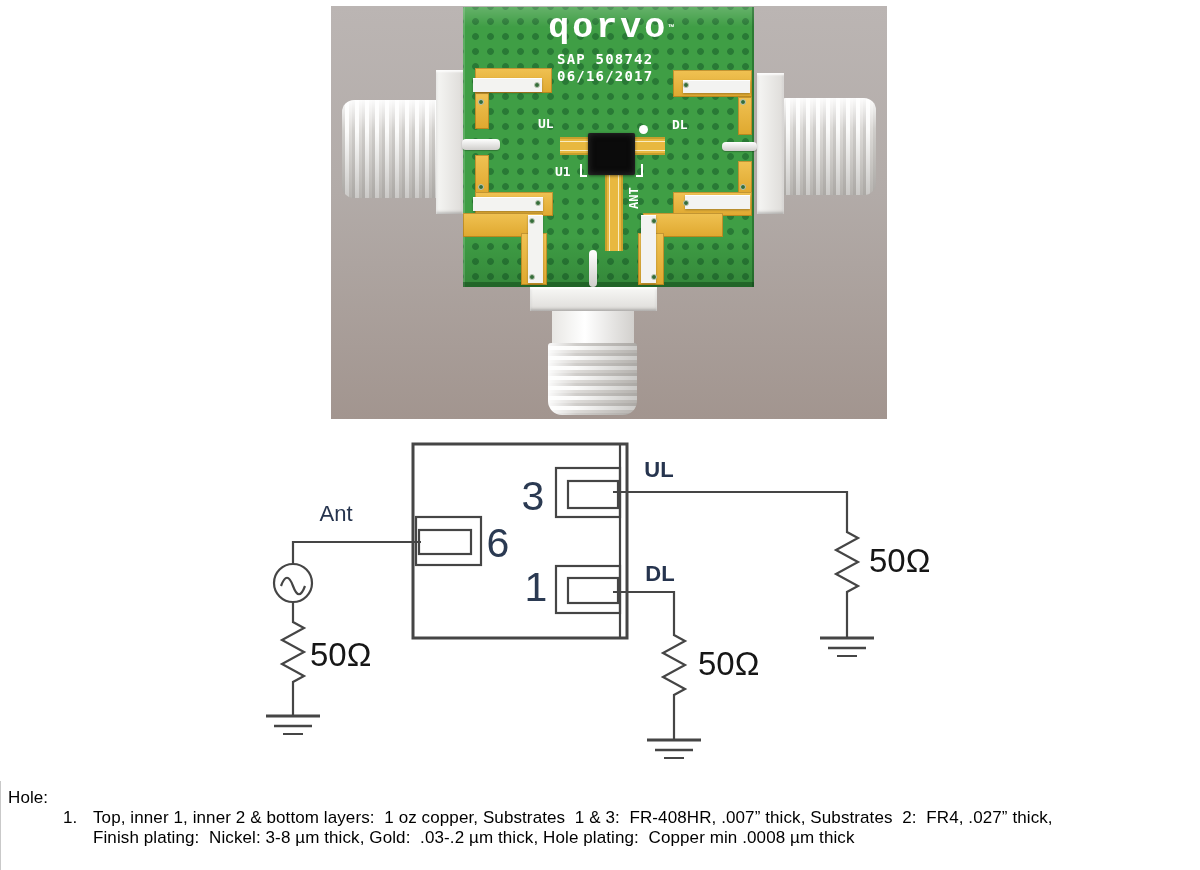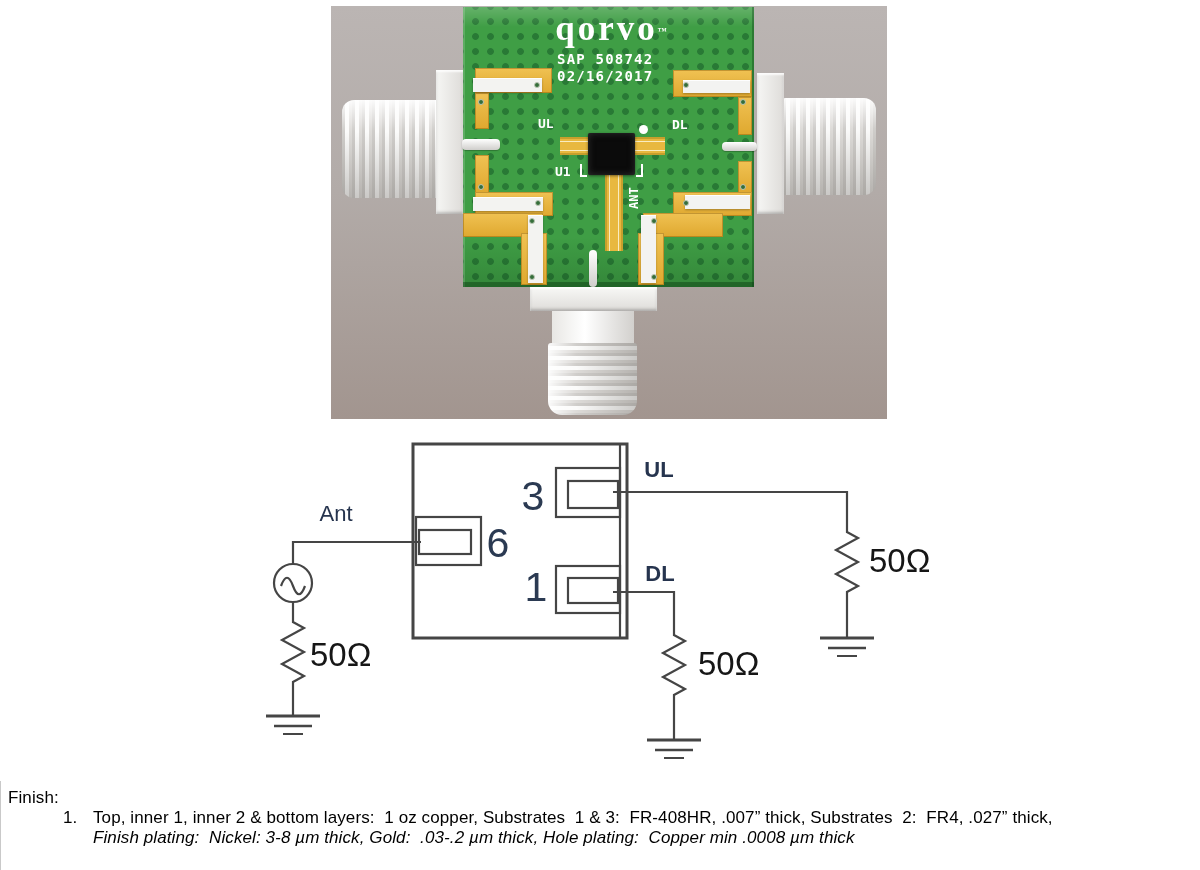--- a/index.html
+++ b/index.html
@@ -26,21 +26,21 @@
   .threads-h { background-image:
       linear-gradient(180deg, rgba(255,255,255,.92) 0%, rgba(255,255,255,0) 32%, rgba(90,85,80,.30) 100%),
       repeating-linear-gradient(90deg,#cfcdca 0 3px,#fbfbfa 3px 7px,#dddbd8 7px 10px); }
   .threads-v { background-image:
       linear-gradient(90deg, rgba(255,255,255,.92) 0%, rgba(255,255,255,0) 32%, rgba(90,85,80,.30) 100%),
       repeating-linear-gradient(180deg,#cfcdca 0 3px,#fbfbfa 3px 7px,#dddbd8 7px 10px); }
   .pinw { background:linear-gradient(180deg,#ffffff,#cfcecb); border-radius:4px; box-shadow:0 1px 1px rgba(0,0,0,.25); }
   .ic { background:#0b0b0b; border-radius:2px; box-shadow:0 1px 3px rgba(0,0,0,.5), inset 0 0 7px rgba(80,80,80,.55); }
   .hole { width:6px; height:6px; border-radius:50%; background:#356e3a; border:1.5px solid #bcc6b4; }
   .silk { color:#ffffff; font-family:"DejaVu Sans Mono",monospace; font-weight:bold; }
-  .logo { font-family:Liberation Serif, serif; font-weight:bold; font-size:35px; letter-spacing:3px; color:#ffffff; line-height:1; }
+  .logo { font-family:Liberation Mono, monospace; font-weight:bold; font-size:35px; letter-spacing:3px; color:#ffffff; line-height:1; }
   .logo .tm { font-size:9px; letter-spacing:0; vertical-align:6px; }
   .bracket-l { width:7px; height:13px; border-left:2px solid #fff; border-bottom:2px solid #fff; }
   .bracket-r { width:7px; height:13px; border-right:2px solid #fff; border-bottom:2px solid #fff; }
 
   
   .notes { font-size:17px; color:#000; white-space:pre-wrap; letter-spacing:.1px; }
   .page-edge { left:0; top:781px; width:1px; height:89px; background:#c9c9c9; }
 </style>
 </head>
 <body>
@@ -101,21 +101,21 @@
   <div class="abs hole" style="left:320px; top:268px;"></div>
 
   <div class="abs" style="left:308px; top:119px; width:9px; height:9px; border-radius:50%; background:#fff;"></div>
 
   <div class="abs flange" style="left:199px; top:281px; width:127px; height:24px; background:linear-gradient(180deg,#f8f8f6,#dedcd9);"></div>
   <div class="abs" style="left:221px; top:305px; width:82px; height:34px; background:linear-gradient(90deg,#e8e7e4,#ffffff 40%,#d2d0cd);"></div>
   <div class="abs threads-v" style="left:217px; top:337px; width:89px; height:72px; border-radius:3px 3px 14px 14px;"></div>
 
   <div class="abs logo" style="left:182px; top:5px; width:196px; text-align:center;"><span>qorvo</span><span class="tm">™</span></div>
   <div class="abs silk" style="left:226px; top:45px; font-size:14px; letter-spacing:1.2px;">SAP 508742</div>
-  <div class="abs silk" style="left:226px; top:62px; font-size:14px; letter-spacing:1.2px;">02/16/2017</div>
+  <div class="abs silk" style="left:226px; top:62px; font-size:14px; letter-spacing:1.2px;">06/16/2017</div>
   <div class="abs silk" style="left:207px; top:110px; font-size:13px;">UL</div>
   <div class="abs silk" style="left:341px; top:111px; font-size:13px;">DL</div>
   <div class="abs silk" style="left:224px; top:158px; font-size:13px;">U1</div>
   <div class="abs silk" style="left:296px; top:203px; font-size:12px; transform:rotate(-90deg); transform-origin:0 0;">ANT</div>
 </div>
 
 <svg class="abs" style="left:230px; top:430px;" width="730" height="350" viewBox="230 430 730 350" font-family="Liberation Sans, sans-serif">
   <g stroke="#454545" fill="none" stroke-width="2.2">
 
     <rect x="413" y="444" width="214" height="194" fill="#ffffff" stroke-width="3"></rect>
@@ -160,16 +160,16 @@
   <text x="660" y="581" font-size="22" font-weight="bold" fill="#26344e" text-anchor="middle">DL</text>
   <text x="533" y="510" font-size="41" fill="#2b3a52" text-anchor="middle">3</text>
   <text x="498" y="557" font-size="41" fill="#2b3a52" text-anchor="middle">6</text>
   <text x="536" y="601" font-size="41" fill="#2b3a52" text-anchor="middle">1</text>
   <text x="310" y="666" font-size="33" fill="#161616">50Ω</text>
   <text x="869" y="572" font-size="33" fill="#161616">50Ω</text>
   <text x="698" y="675" font-size="33" fill="#161616">50Ω</text>
 </svg>
 
 <div class="abs page-edge"></div>
-<div class="abs notes" style="left:8px; top:788px;">Finish:</div>
+<div class="abs notes" style="left:8px; top:788px;">Hole:</div>
 <div class="abs notes" style="left:63px; top:808px;">1.</div>
 <div class="abs notes" style="left:93px; top:808px; width:1104px;">Top, inner 1, inner 2 &amp; bottom layers:  1 oz copper, Substrates  1 &amp; 3:  FR-408HR, .007” thick, Substrates  2:  FR4, .027” thick,</div>
-<div class="abs notes" style="left:93px; top:828px; width:1104px;font-style:italic;">Finish plating:  Nickel: 3-8 µm thick, Gold:  .03-.2 µm thick, Hole plating:  Copper min .0008 µm thick</div>
+<div class="abs notes" style="left:93px; top:828px; width:1104px;">Finish plating:  Nickel: 3-8 µm thick, Gold:  .03-.2 µm thick, Hole plating:  Copper min .0008 µm thick</div>
 
 </body></html>

